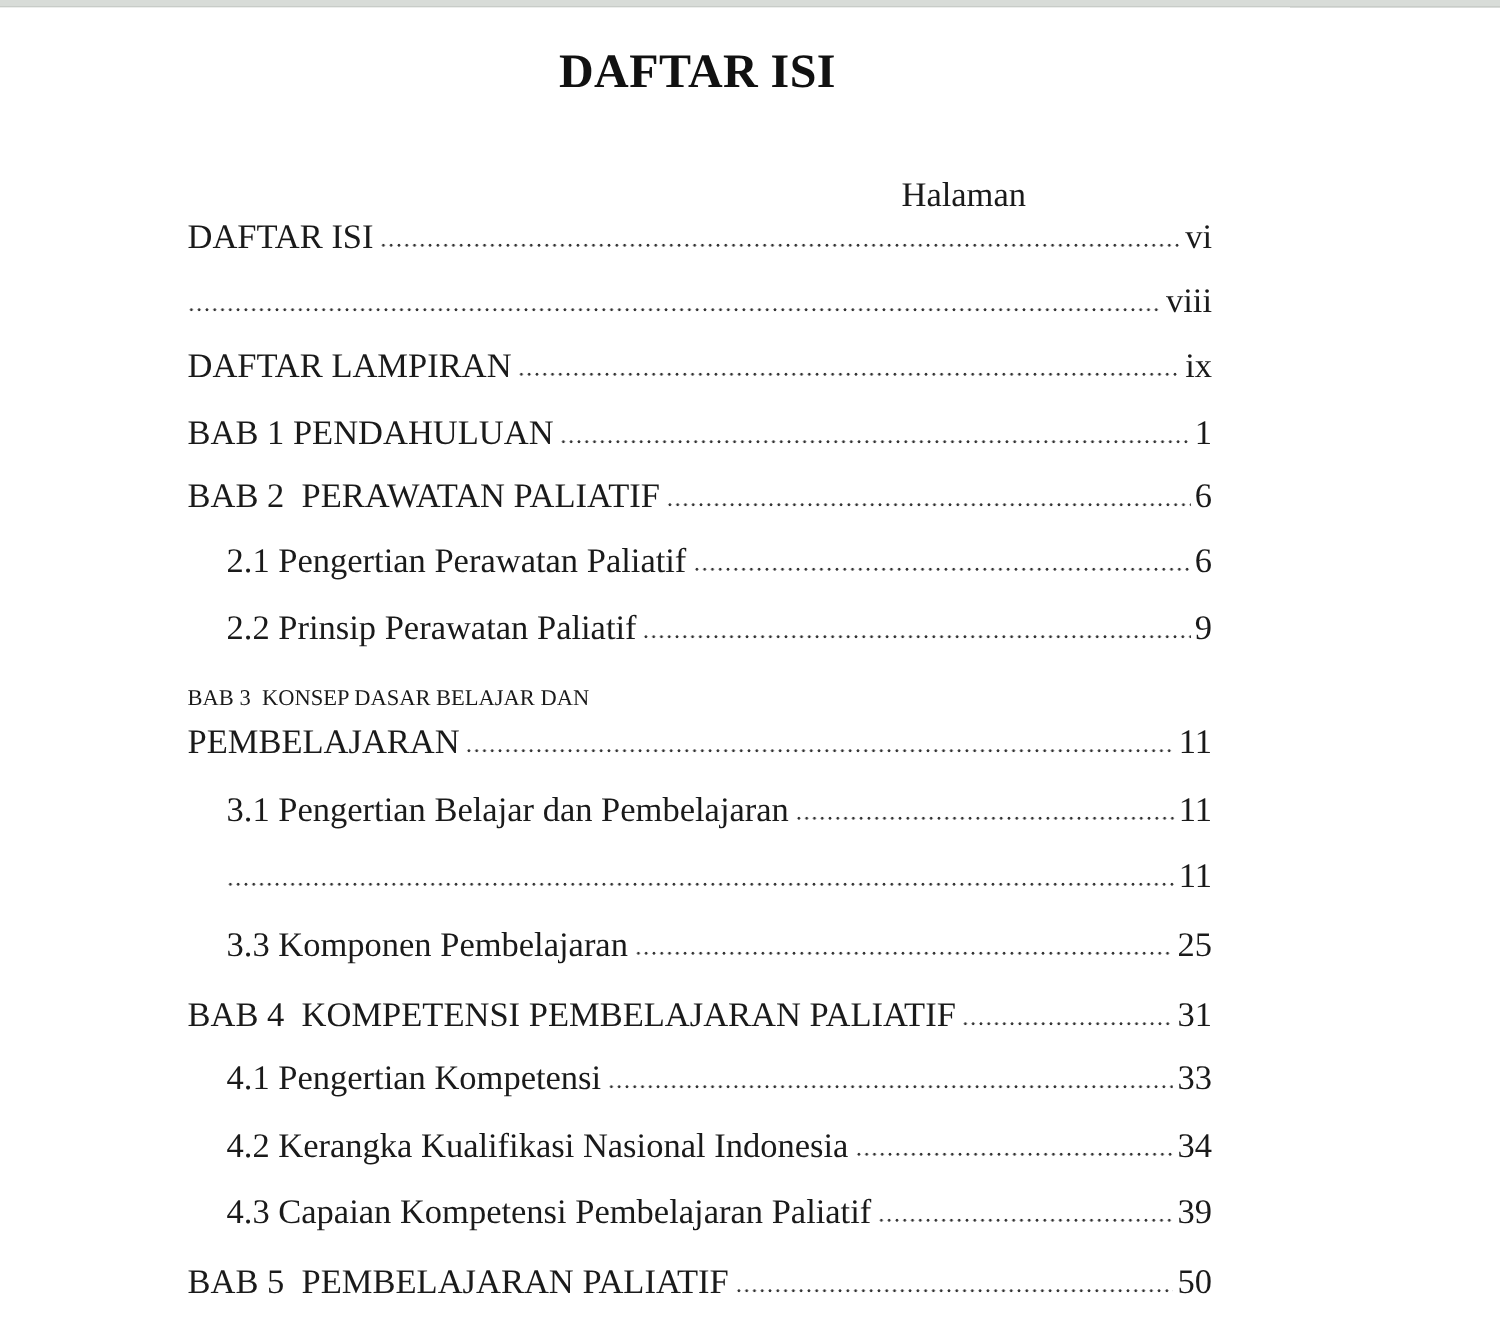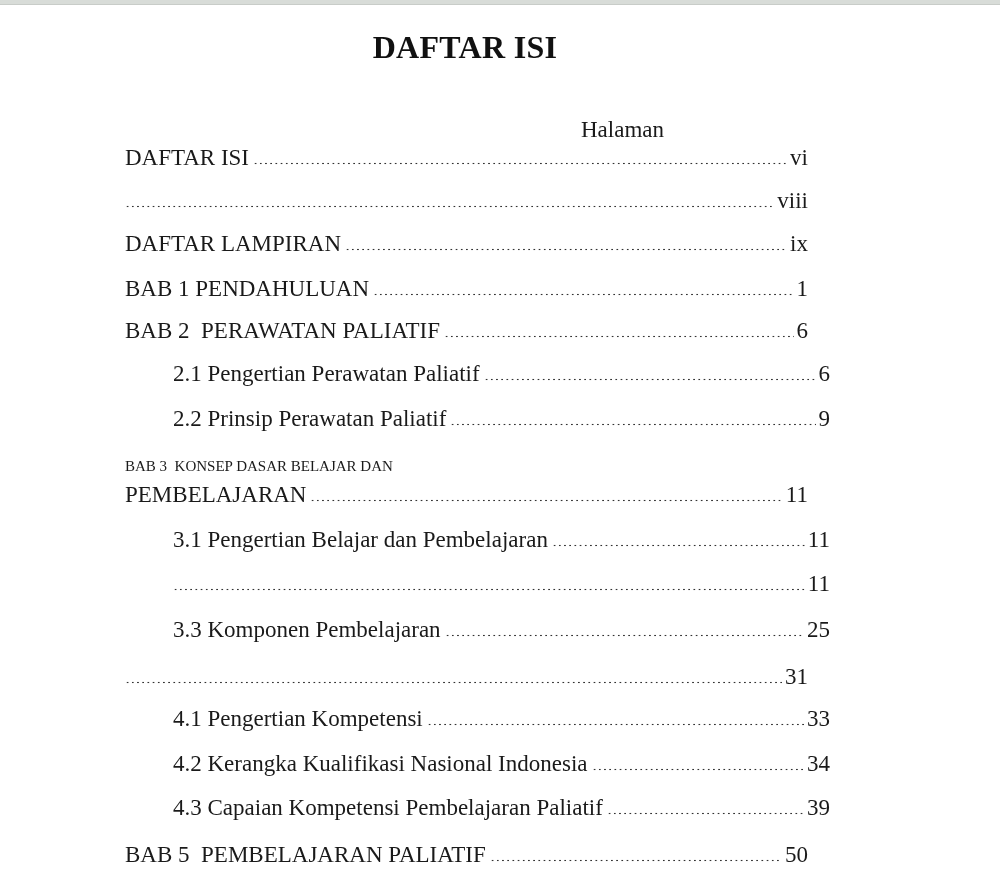--- a/index.html
+++ b/index.html
@@ -34,42 +34,42 @@
       top: 22px;
       text-align: center;
       font-weight: bold;
       font-size: 32px;
       letter-spacing: 0.3px;
       line-height: 40px;
       color: #111;
     }
     .halaman {
       position: absolute;
-      right: 196px;
+      right: 176px;
       top: 111px;
       font-size: 23px;
       line-height: 28px;
     }
     .toc {
       position: absolute;
       left: 125px;
       top: 0;
       width: 683px;
     }
     .row {
       position: absolute;
       left: 0;
       width: 683px;
       display: flex;
       align-items: baseline;
       font-size: 23px;
       line-height: 28px;
       white-space: nowrap;
     }
-    .row.sub { left: 26px; width: 657px; margin-left: 22px; }
+    .row.sub { left: 26px; width: 657px; }
     .row .label { flex: 0 0 auto; padding-right: 4px; }
     .row .leader {
       flex: 1 1 auto;
       overflow: hidden;
       height: 20px;
       position: relative;
       top: 0;
       background-image: radial-gradient(circle, #333 0.9px, transparent 1.1px);
       background-size: 5.2px 3px;
       background-repeat: repeat-x;
@@ -154,20 +154,21 @@
       <span class="page-num">11</span>
     </div>
 
     <div class="row sub" style="top:611px">
       <span class="label">3.3 Komponen Pembelajaran</span>
       <span class="leader"></span>
       <span class="page-num">25</span>
     </div>
 
     <div class="row" style="top:658px">
+      <span class="label" style="white-space:pre">BAB 4  KOMPETENSI PEMBELAJARAN PALIATIF</span>
       <span class="leader"></span>
       <span class="page-num">31</span>
     </div>
 
     <div class="row sub" style="top:700px">
       <span class="label">4.1 Pengertian Kompetensi</span>
       <span class="leader"></span>
       <span class="page-num">33</span>
     </div>
 

